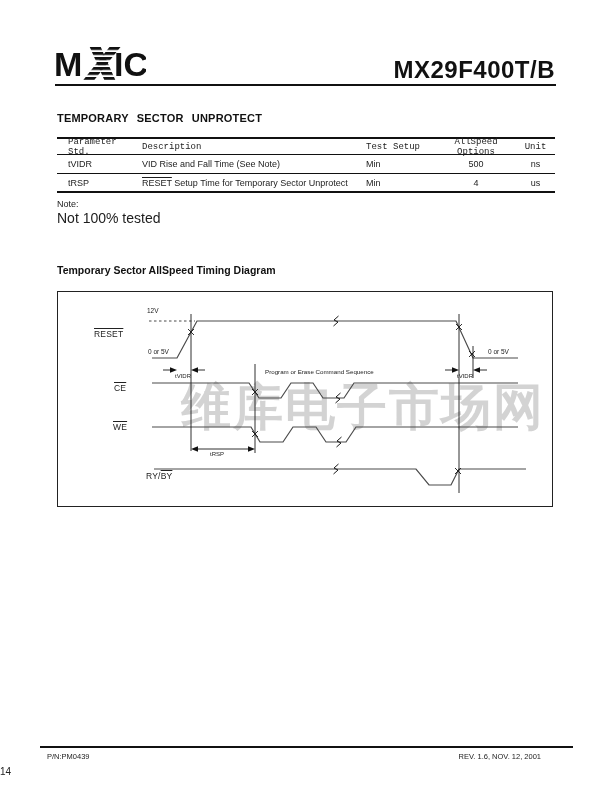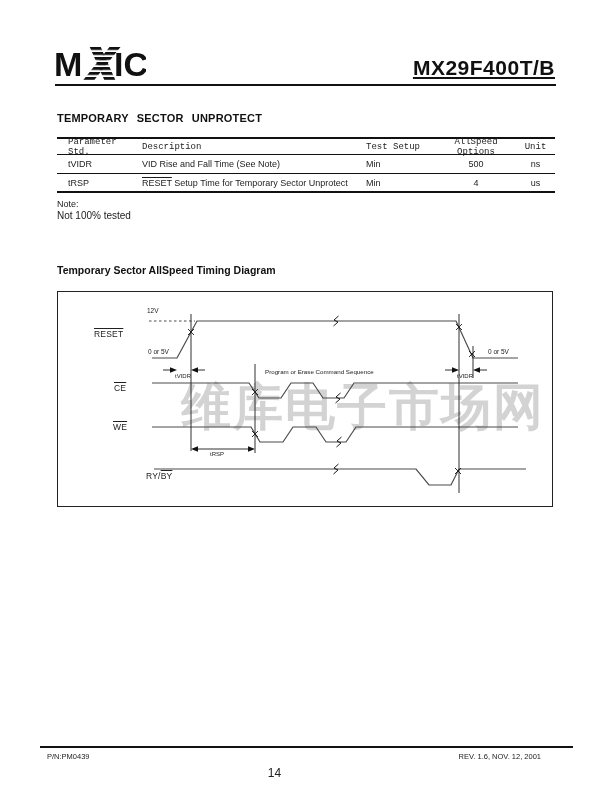--- a/index.html
+++ b/index.html
@@ -3,59 +3,59 @@
 <meta charset="utf-8">
 <style>
   html,body{margin:0;padding:0;}
   body{
     width:612px;height:792px;position:relative;background:#ffffff;
     font-family:"Liberation Sans",sans-serif;color:#1c1c1c;overflow:hidden;
   }
 
   
   .logo-svg{position:absolute;left:54px;top:42px;}
-  .doc-title{position:absolute;top:56px;right:57px;font-size:21px;font-weight:bold;letter-spacing:.5px;color:#111;text-decoration:underline;}
+  .doc-title{position:absolute;top:56px;right:57px;font-size:24px;font-weight:bold;letter-spacing:.5px;color:#111;}
   .header-rule{position:absolute;left:55px;right:56px;top:84px;height:2px;background:#111;}
 
   
   .section-title{position:absolute;left:57px;top:112px;font-size:11px;font-weight:bold;word-spacing:5px;letter-spacing:.2px;color:#111;}
 
   
   .spec-table{position:absolute;left:57px;top:137px;width:498px;border-top:2px solid #111;border-bottom:2px solid #111;font-size:9px;}
   .t-row{display:flex;align-items:center;}
   .t-head{height:15px;border-bottom:1px solid #111;font-family:Liberation Mono, monospace;}
   .t-r1{height:18px;border-bottom:1px solid #111;}
   .t-r2{height:17px;}
   .c1{width:85px;padding-left:11px;box-sizing:border-box;}
   .c2{width:224px;}
   .c3{width:70px;text-align:left;}
   .c4{width:80px;text-align:center;}
   .c5{width:39px;text-align:center;}
   .ovl{text-decoration:overline;}
 
   
   .note-label{position:absolute;left:57px;top:199px;font-size:9px;}
-  .note-text{position:absolute;left:57px;top:210px;font-size:10px;}
+  .note-text{position:absolute;left:57px;top:210px;font-size:14px;}
 
   
   .diagram-title{position:absolute;left:57px;top:264px;font-size:10.5px;font-weight:bold;color:#111;}
   .diagram-box{position:absolute;left:57px;top:291px;width:494px;height:214px;border:1px solid #222;}
   .diagram-box .lbl{position:absolute;color:#222;white-space:nowrap;}
   .sig{font-size:8.5px;letter-spacing:.2px;}
   .tiny{font-size:6.5px;}
   .timing{font-size:6px;}
   .seq{font-size:6.2px;}
   .watermark{position:absolute;left:95px;top:82px;font-size:50px;font-weight:600;letter-spacing:2px;color:#c9c9c9;opacity:.8;white-space:nowrap;margin-left:28px;}
   .wave-svg{position:absolute;left:0;top:0;}
 
   
   .footer-rule{position:absolute;left:40px;top:746px;width:533px;height:2px;background:#111;}
   .footer-pn{position:absolute;left:47px;top:752px;font-size:7.5px;color:#222;}
   .footer-rev{position:absolute;right:71px;top:752px;font-size:7.5px;color:#222;margin-left:37px;}
-  .page-num{position:absolute;left:0;top:766px;width:549px;text-align:center;font-size:12px;color:#222;}
+  .page-num{position:absolute;left:0;top:766px;width:549px;text-align:left;font-size:10px;color:#222;}
 </style>
 </head>
 <body>
 
 <svg class="logo-svg" width="92" height="42" viewBox="0 0 92 42">
   <defs>
     <pattern id="hstripe" width="6" height="5" patternUnits="userSpaceOnUse">
       <rect width="6" height="3" fill="#111"></rect>
     </pattern>
   </defs>

